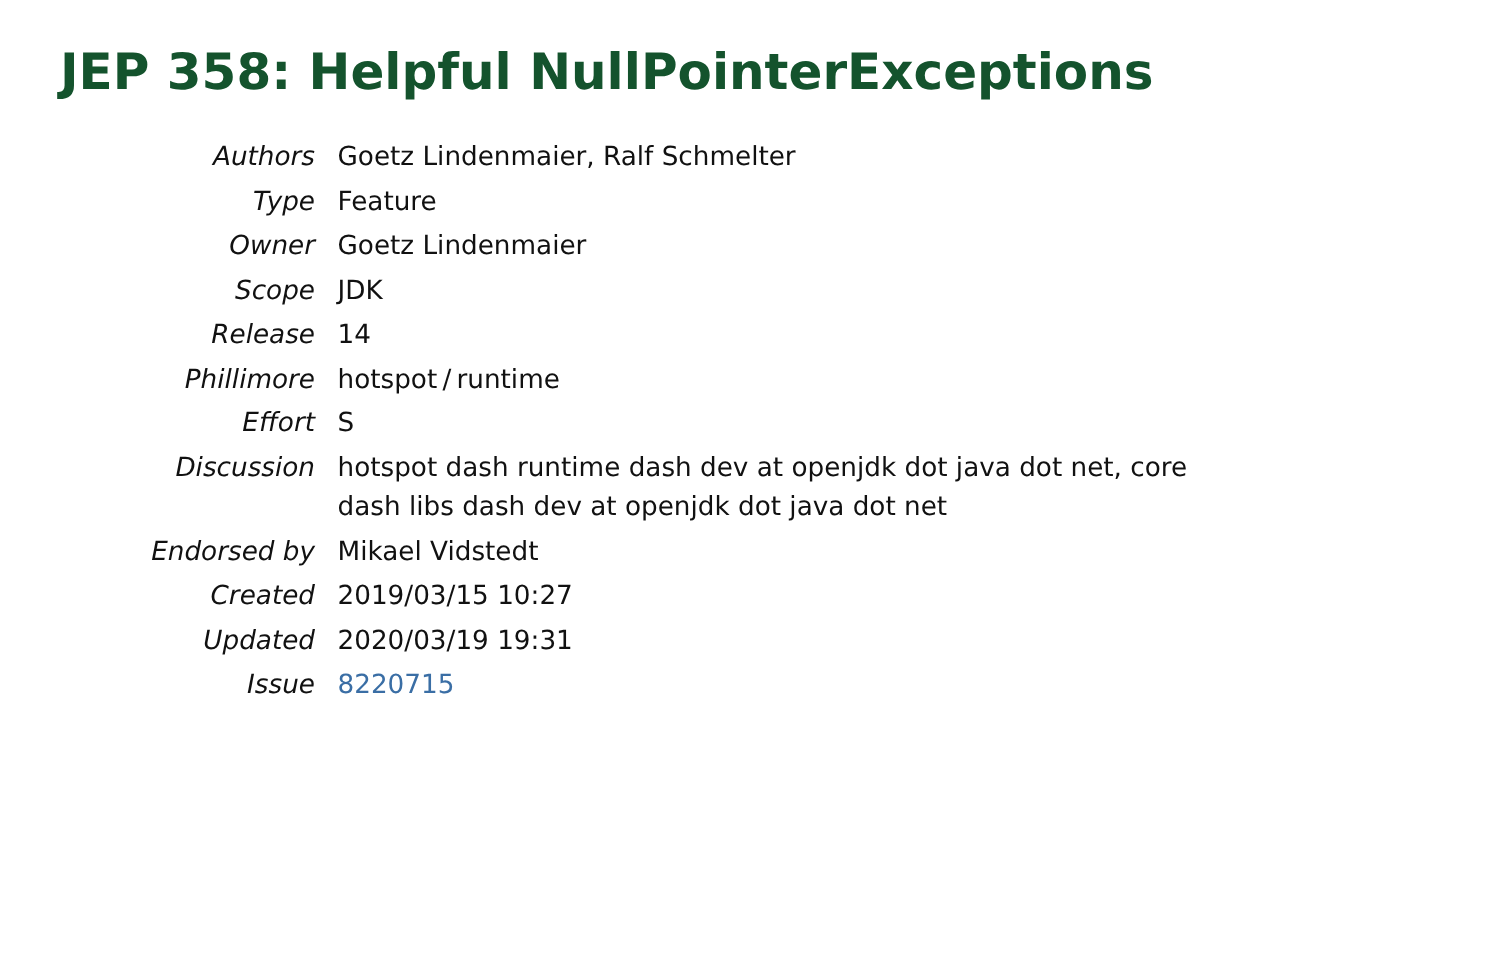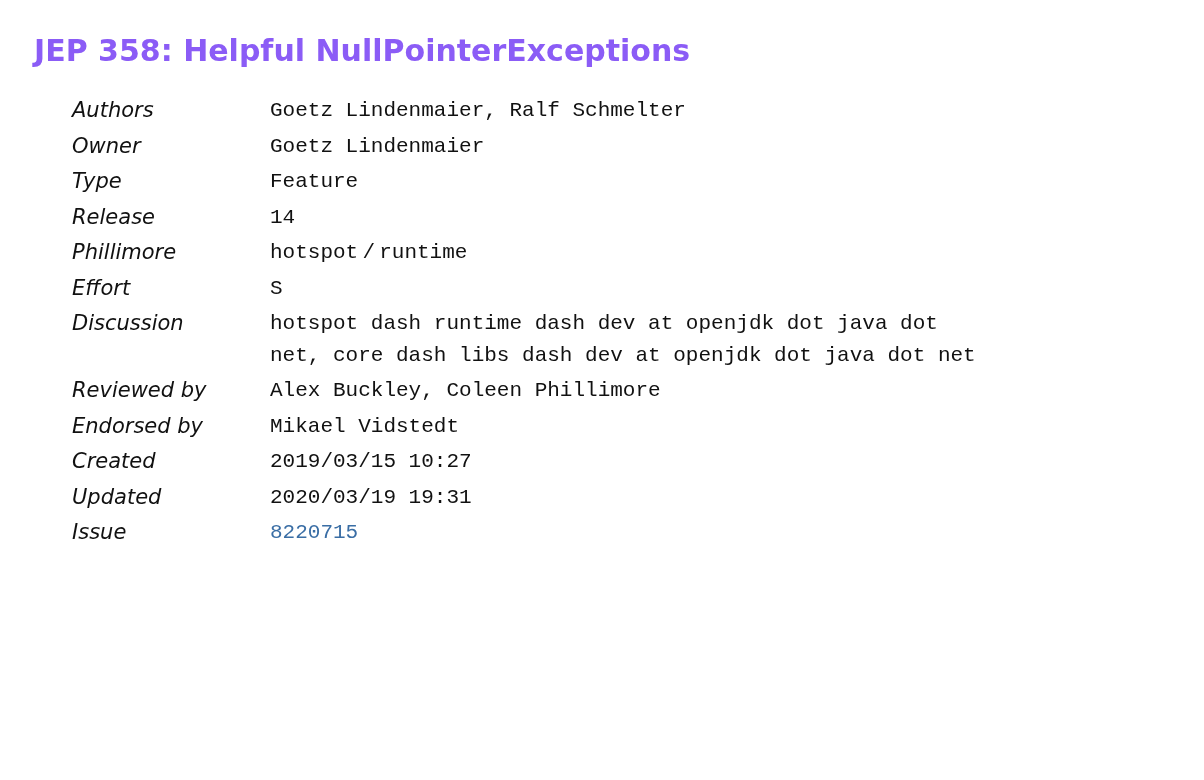--- a/index.html
+++ b/index.html
@@ -4,88 +4,87 @@
   <style>
     body {
       font-family: "DejaVu Sans", "Verdana", sans-serif;
       margin: 0;
       padding: 28px 32px;
       color: #111;
       font-size: 21px;
       line-height: 1.5;
     }
     h1 {
-      font-size: 30px;
+      font-size: 40px;
       font-weight: 700;
-      margin: 0 0 20px 2px;
-      color: #8b5cf6;
+      margin: 0 0 20px 16px;
+      color: #14532d;
     }
     table.meta {
       border-collapse: collapse;
       margin-left: 40px;
     }
     table.meta td {
       vertical-align: top;
       padding: 2px 0;
     }
     table.meta td.label {
       font-style: italic;
-      text-align: left;
+      text-align: right;
       padding-right: 18px;
       white-space: normal;
       width: 180px;
     }
     table.meta td.value {
       text-align: left;
       max-width: 720px;
-      font-family: Liberation Mono, monospace;
     }
     a.issue-link {
       color: #3a6ea5;
       text-decoration: none;
     }
   </style>
 </head>
 <body>
 
 <h1>JEP 358: Helpful NullPointerExceptions</h1>
 
 <table class="meta">
   <tbody>
       <tr>
     <td class="label">Authors</td>
     <td class="value">Goetz Lindenmaier, Ralf Schmelter</td>
   </tr>
   <tr>
+    <td class="label">Type</td>
+    <td class="value">Feature</td>
+  </tr>
+  <tr>
     <td class="label">Owner</td>
     <td class="value">Goetz Lindenmaier</td>
   </tr>
   <tr>
-    <td class="label">Type</td>
-    <td class="value">Feature</td>
+    <td class="label">Scope</td>
+    <td class="value">JDK</td>
   </tr>
   <tr>
     <td class="label">Release</td>
     <td class="value">14</td>
   </tr>
   <tr>
     <td class="label">Phillimore</td>
     <td class="value">hotspot / runtime</td>
   </tr>
   <tr>
     <td class="label">Effort</td>
     <td class="value">S</td>
   </tr>
   <tr>
     <td class="label">Discussion</td>
     <td class="value">hotspot dash runtime dash dev at openjdk dot java dot net, core dash libs dash dev at openjdk dot java dot net</td>
-  </tr>
-  <tr>
-    <td class="label">Reviewed by</td>
-    <td class="value">Alex Buckley, Coleen Phillimore</td>
   </tr>
   <tr>
     <td class="label">Endorsed by</td>
     <td class="value">Mikael Vidstedt</td>
   </tr>
   <tr>
     <td class="label">Created</td>
     <td class="value">2019/03/15 10:27</td>
   </tr>
   <tr>

